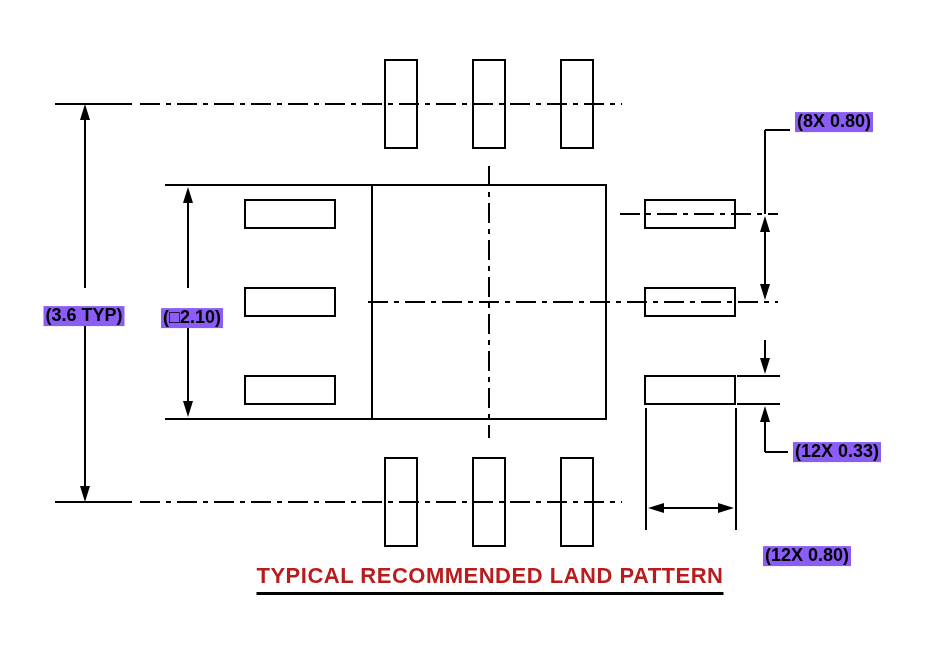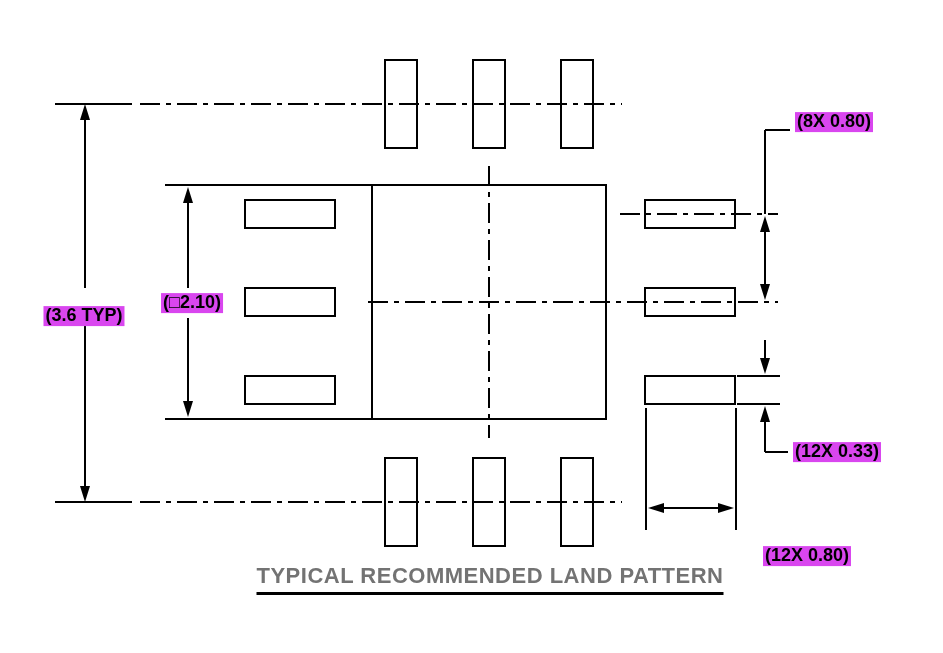--- a/index.html
+++ b/index.html
@@ -13,35 +13,35 @@
   .canvas svg { position:absolute; left:0; top:0; }
   .cl   { stroke:#000; stroke-width:2; fill:none; stroke-dasharray:20 6 5 6; }
   .ln   { stroke:#000; stroke-width:2; fill:none; }
   .ah   { fill:#000; stroke:none; }
   .pad  { stroke:#000; stroke-width:2; fill:none; }
   .lbl {
     position:absolute;
     font-weight:bold;
     font-size:18px;
     color:#000;
-    background:#d946ef;
+    background:#8b5cf6;
     white-space:nowrap;
     padding:0 2px;
     line-height:1.1;
   }
   .lbl.centered { transform:translate(-50%,-50%); }
   .lbl.vcenter  { transform:translateY(-50%); }
   .title {
     position:absolute;
     left:490px; top:579px;
     transform:translate(-50%,-50%);
     font-weight:bold;
     font-size:22px;
     letter-spacing:0.5px;
-    color:#737373;
+    color:#b91c1c;
     white-space:nowrap;
     border-bottom:3px solid #000;
     padding-bottom:3px;
   }
 </style>
 </head>
 <body>
 
 <div class="canvas">
 
@@ -105,20 +105,20 @@
       <rect class="pad" x="245" y="288" width="90" height="28"></rect>
       <rect class="pad" x="245" y="376" width="90" height="28"></rect>
 
       <rect class="pad" x="645" y="200" width="90" height="28"></rect>
       <rect class="pad" x="645" y="288" width="90" height="28"></rect>
       <rect class="pad" x="645" y="376" width="90" height="28"></rect>
     </g>
   </svg>
 
   <div class="lbl centered" style="left:84px;  top:316px;">(3.6 TYP)</div>
-  <div class="lbl centered" style="left:192px; top:303px;">(□2.10)</div>
+  <div class="lbl centered" style="left:192px; top:318px;">(□2.10)</div>
   <div class="lbl vcenter" style="left:795px; top:122px;">(8X 0.80)</div>
   <div class="lbl vcenter" style="left:793px; top:452px;">(12X 0.33)</div>
   <div class="lbl vcenter" style="left:763px; top:508px;margin-top:48px;">(12X 0.80)</div>
 
   <div class="title">TYPICAL RECOMMENDED LAND PATTERN</div>
 
 </div>
 
 </body></html>

